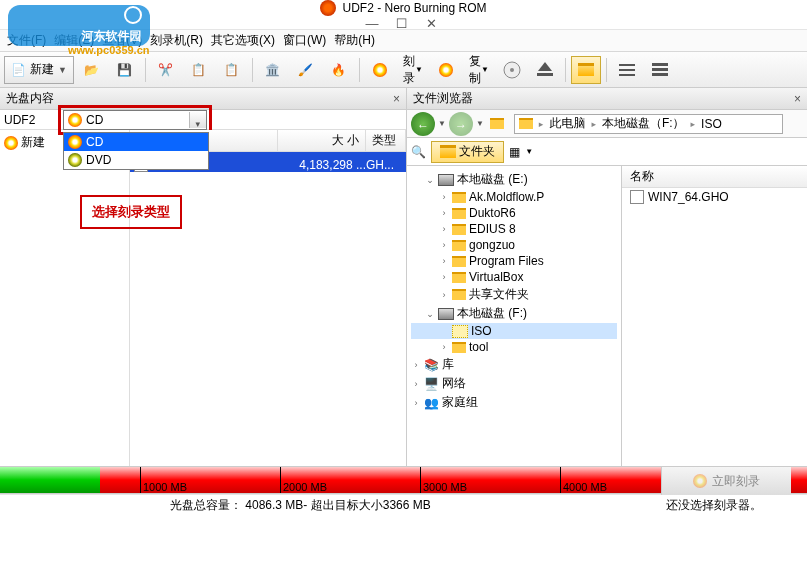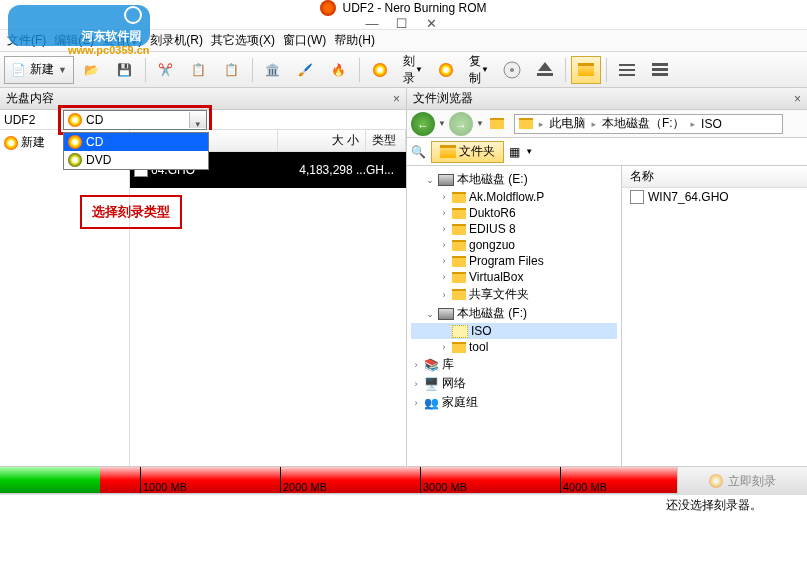--- a/index.html
+++ b/index.html
@@ -43,21 +43,21 @@
 .dropdown-item.selected { background: #0a66ff; color: #fff; }
 
 .left-content { flex: 1; display: flex; position: relative; }
 .left-tree { width: 130px; border-right: 1px solid #ddd; }
 .left-list-area { flex: 1; }
 .left-list-header { height: 22px; background: linear-gradient(#fff, #eee); border-bottom: 1px solid #ddd; display: flex; }
 .left-list-header span { border-right: 1px solid #ddd; padding: 2px 6px; }
 .col-name { flex: 1; }
 .col-size { width: 88px; text-align: right; }
 .col-type { width: 40px; }
-.left-list-row { display: flex; background: #000000; color: #fff; height: 36px; align-items: center; }
+.left-list-row { display: flex; background: #1d4ed8; color: #fff; height: 20px; align-items: flex-end; }
 .left-list-row .col-name { padding-left: 4px; display: flex; align-items: center; gap: 3px; }
 .file-icon { width: 14px; height: 14px; background: #fff; border: 1px solid #888; }
 
 .annotation-box { position: absolute; left: 80px; top: 65px; border: 2px solid #cc0000; padding: 6px 10px; color: #cc0000; font-weight: bold; font-size: 13px; }
 
 .right-nav { height: 28px; background: #fafafa; border-bottom: 1px solid #ccc; display: flex; align-items: center; padding: 0 4px; gap: 3px; }
 .nav-btn { width: 24px; height: 24px; border-radius: 50%; background: radial-gradient(#6fbf4f, #2e7d1f); display: flex; align-items: center; justify-content: center; color: #fff; font-size: 12px; font-weight: bold; }
 .nav-btn.fwd { opacity: 0.5; }
 .nav-arrow-down { font-size: 8px; color: #555; }
 .nav-up { width: 20px; height: 20px; display: flex; align-items: center; justify-content: center; }
@@ -79,21 +79,21 @@
 .tree-expand { width: 10px; color: #666; font-size: 9px; text-align: center; }
 .tree-indent-1 { padding-left: 14px; }
 .tree-indent-2 { padding-left: 28px; }
 .tree-selected { background: #cce4ff; }
 .hdd-icon { width: 16px; height: 12px; background: linear-gradient(#ddd, #888); border: 1px solid #555; }
 
 .capacity-bar { height: 28px; border-top: 1px solid #ccc; border-bottom: 1px solid #ccc; display: flex; position: relative; }
 .cap-seg-green { background: linear-gradient(#aaffaa, #00cc00, #009900); width: 100px; }
 .cap-seg-red { background: linear-gradient(#ffcccc, #ff0000, #cc0000); flex: 1; }
 .cap-tick { position: absolute; top: 0; height: 100%; border-left: 1px solid #000; font-size: 11px; padding-top: 14px; padding-left: 2px; }
-.burn-now { position: absolute; right: 0; top: 0; width: 130px; height: 28px; background: linear-gradient(#f5f5f5, #ddd); border-left: 1px solid #ccc; display: flex; align-items: center; justify-content: center; gap: 5px; color: #888; }
+.burn-now { position: absolute; right: 16px; top: 0; width: 130px; height: 28px; background: linear-gradient(#f5f5f5, #ddd); border-left: 1px solid #ccc; display: flex; align-items: center; justify-content: center; gap: 5px; color: #888; }
 
 .statusbar { height: 22px; display: flex; align-items: center; justify-content: center; border-top: 1px solid #e5e5e5; }
 .status-left { position: absolute; left: 170px; }
 .status-right { position: absolute; right: 45px; }
 
 .watermark { position: absolute; top: 0; left: 0; padding: 5px 8px; color: #fff; font-size: 14px; font-weight: bold; z-index: 100; }
 .watermark-pill { background: rgba(20,140,220,0.8); border-radius: 12px; padding: 1px 8px; display: flex; align-items: flex-end; gap: 4px; flex-direction: column; }
 .wm-circ { width: 18px; height: 18px; border-radius: 50%; border: 2px solid #fff; }
 .watermark-sub { font-size: 11px; color: #e5a000; font-weight: bold; margin-left: 60px; margin-top: -2px; }
 
@@ -393,14 +393,15 @@
   <div class="cap-tick" style="left:280px">2000 MB</div>
   <div class="cap-tick" style="left:420px">3000 MB</div>
   <div class="cap-tick" style="left:560px">4000 MB</div>
   <div class="burn-now">
     <span class="disc-icon" style="opacity:0.4"></span>
     <span>立即刻录</span>
   </div>
 </div>
 
 <div class="statusbar">
+  <span class="status-left">光盘总容量：  4086.3 MB- 超出目标大小3366 MB</span>
   <span class="status-right">还没选择刻录器。</span>
 </div>
 
 </body></html>

